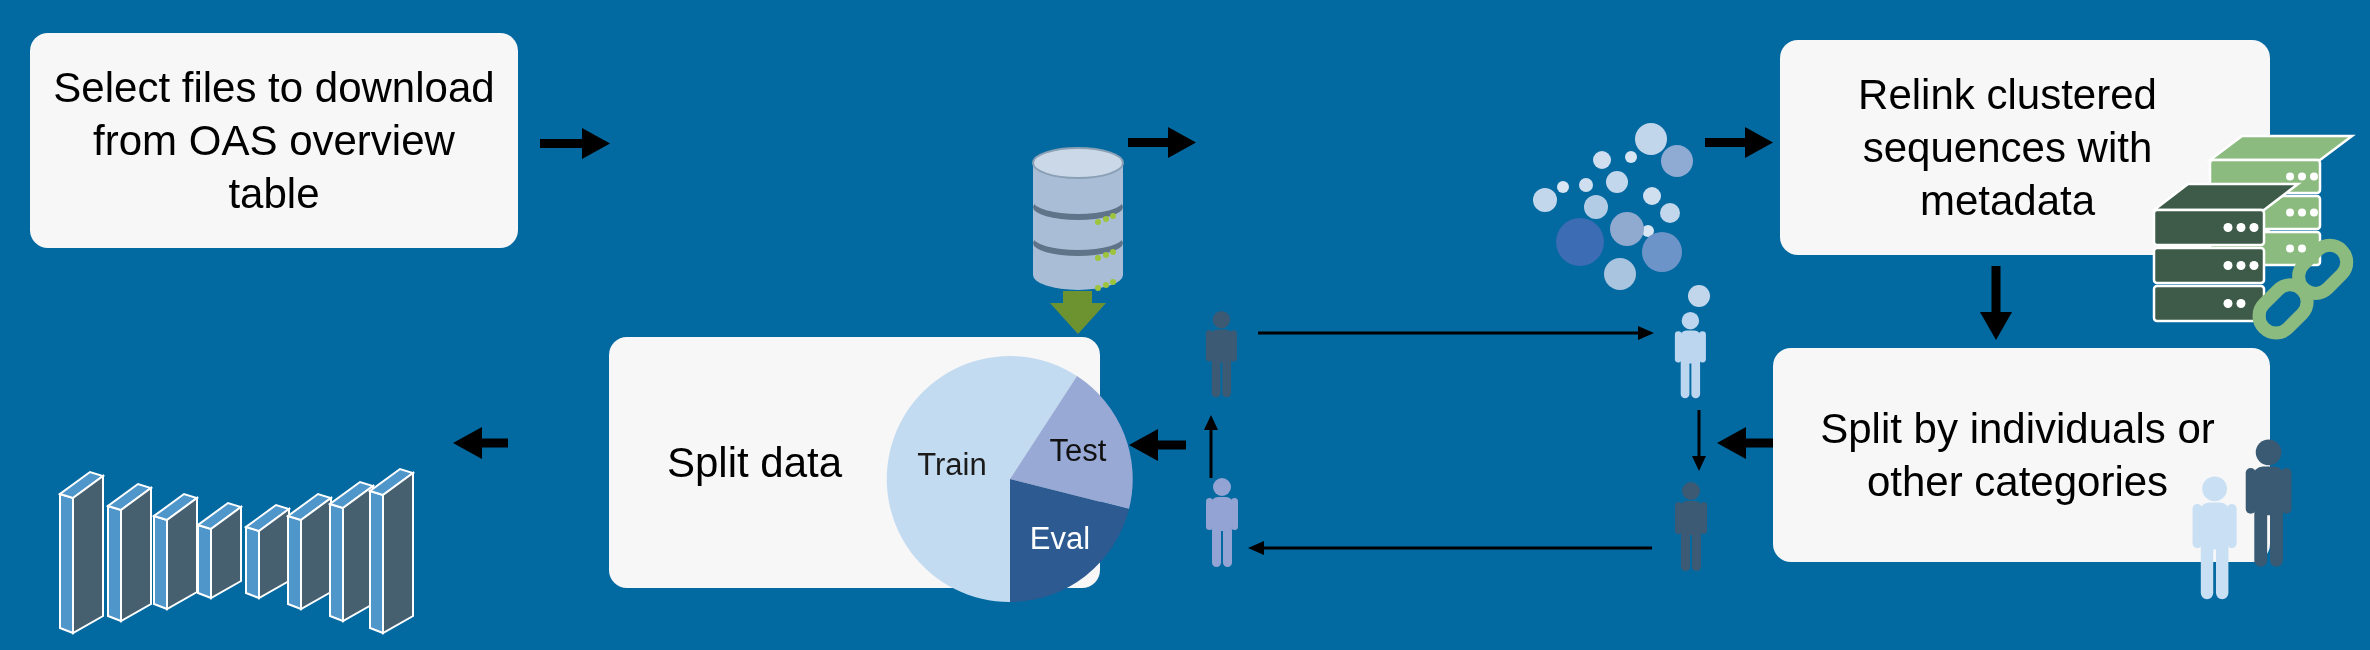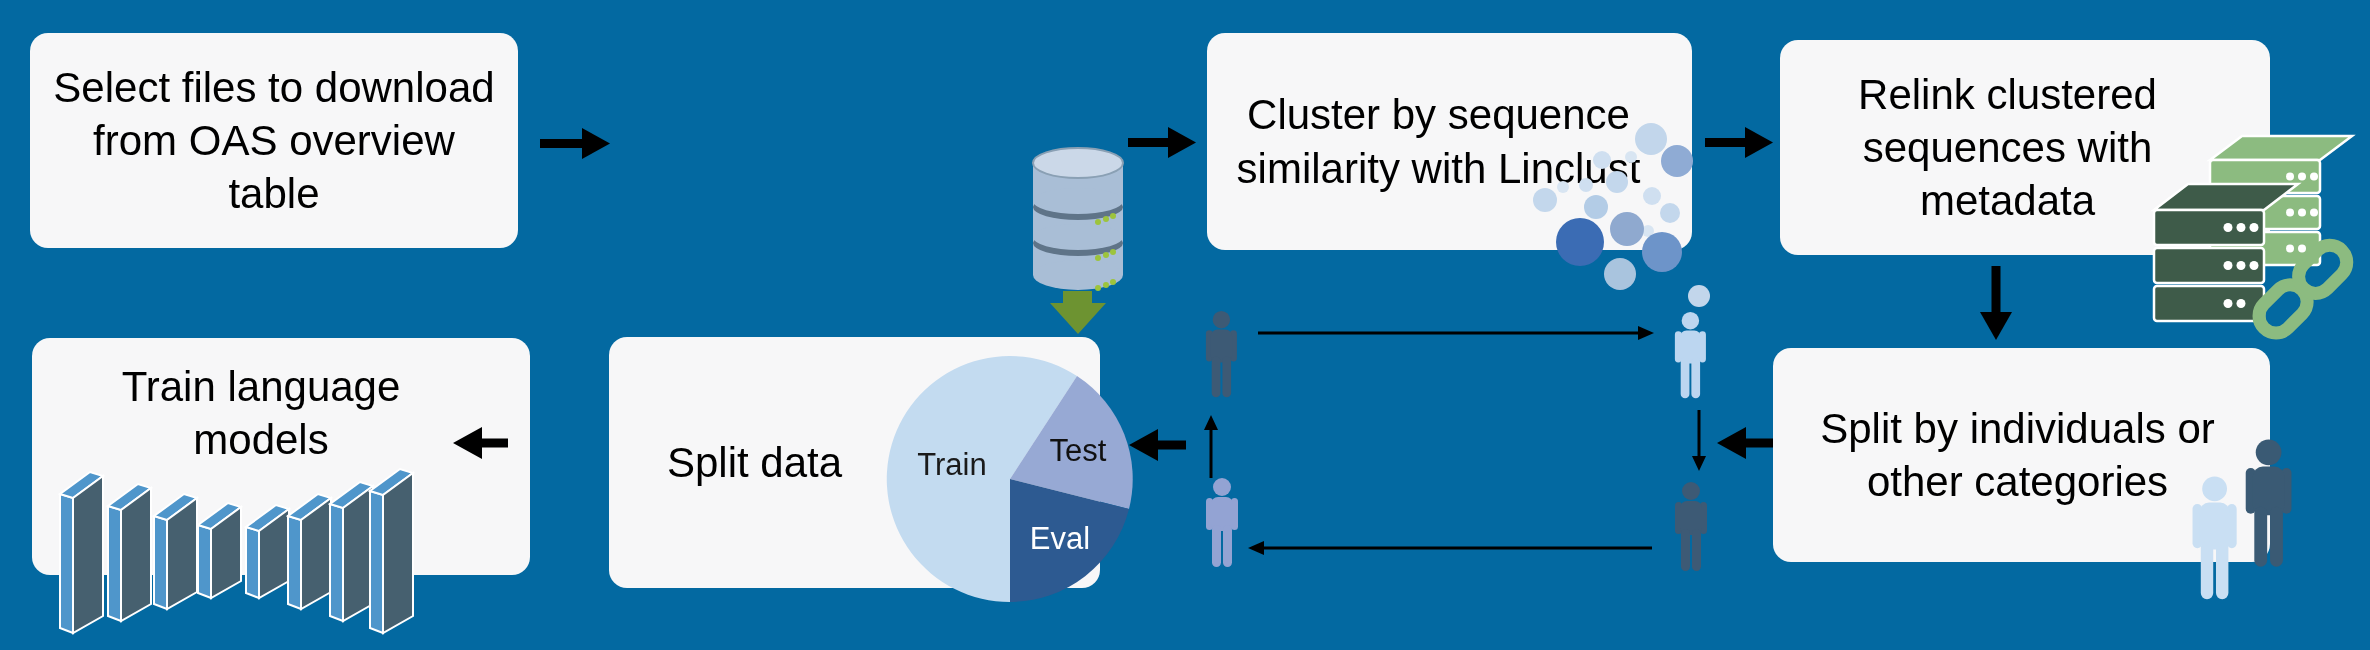--- a/index.html
+++ b/index.html
@@ -23,34 +23,28 @@
   svg.overlay { position:absolute; left:0; top:0; }
 </style>
 </head>
 <body>
 
 <div class="canvas">
 
   <div class="node node-select">
     <span>Select files to download from OAS overview table</span>
   </div>
-  <div class="node node-cluster">
-    <span>Cluster by sequence similarity with Linclust</span>
-  </div>
   <div class="node node-relink">
     <span>Relink clustered sequences with metadata</span>
   </div>
   <div class="node node-split-ind">
     <span>Split by individuals or other categories</span>
   </div>
   <div class="node node-splitdata">
     <span>Split data</span>
-  </div>
-  <div class="node node-trainlm">
-    <span>Train language models</span>
   </div>
 
   <svg class="overlay" width="2370" height="650" viewBox="0 0 2370 650">
     <defs>
       <g id="person-shape">
         <circle cx="20" cy="10" r="9"></circle>
         <rect x="4" y="21" width="7" height="32" rx="3.5"></rect>
         <rect x="29" y="21" width="7" height="32" rx="3.5"></rect>
         <rect x="9" y="20" width="22" height="34" rx="7"></rect>
         <rect x="10" y="48" width="9" height="42" rx="4.5"></rect>

